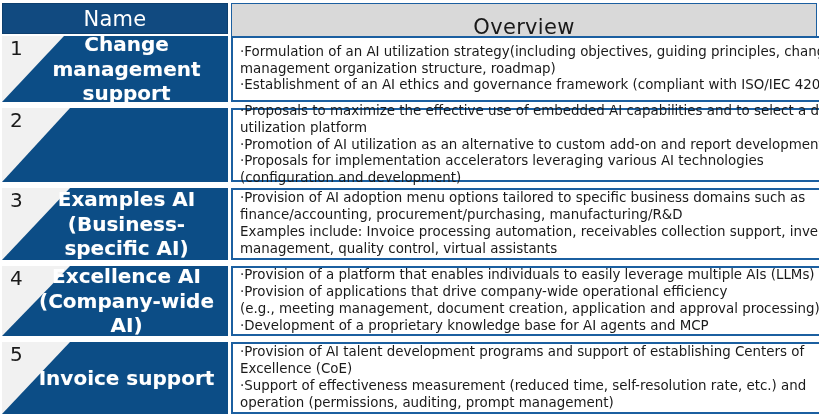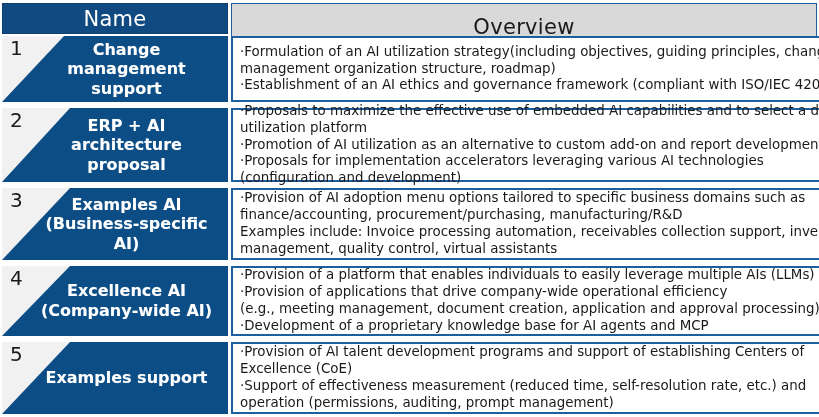--- a/index.html
+++ b/index.html
@@ -80,21 +80,21 @@
     box-sizing: border-box;
     display: flex;
     align-items: center;
     justify-content: center;
     overflow: hidden;
   }
   .name-label {
     position: relative;
     z-index: 2;
     color: #ffffff;
-    font-size: 16px;
+    font-size: 20px;
     font-weight: bold;
     line-height: 1.22;
     text-align: center;
     padding-left: 29px;
     padding-right: 6px;
     white-space: pre-line;
     text-shadow: 0 0 1px rgba(255,255,255,0.25);
   }
   
   .badge-wedge {
@@ -171,22 +171,20 @@
       <div class="ov-text">·Formulation of an AI utilization strategy(including objectives, guiding principles, change
  management organization structure, roadmap)
 ·Establishment of an AI ethics and governance framework (compliant with ISO/IEC 42001)</div>
     </div>
   </div>
 
   <div class="row" id="row-2">
     <div class="name-cell">
       <div class="badge-wedge"></div>
       <div class="badge-num">2</div>
-      <div class="name-label">ERP + AI architecture
-proposal</div>
     </div>
     <div class="ov-cell">
       <div class="ov-text">·Proposals to maximize the effective use of embedded AI capabilities and to select a data
 utilization platform
 ·Promotion of AI utilization as an alternative to custom add-on and report development
 ·Proposals for implementation accelerators leveraging various AI technologies
 (configuration and development)</div>
     </div>
   </div>
 
@@ -217,21 +215,21 @@
 ·Provision of applications that drive company-wide operational efficiency
  (e.g., meeting management, document creation, application and approval processing)
 ·Development of a proprietary knowledge base for AI agents and MCP</div>
     </div>
   </div>
 
   <div class="row" id="row-5">
     <div class="name-cell">
       <div class="badge-wedge"></div>
       <div class="badge-num">5</div>
-      <div class="name-label">Examples support</div>
+      <div class="name-label">Invoice support</div>
     </div>
     <div class="ov-cell">
       <div class="ov-text">·Provision of AI talent development programs and support of establishing Centers of
 Excellence (CoE)
 ·Support of effectiveness measurement (reduced time, self-resolution rate, etc.) and
 operation (permissions, auditing, prompt management)</div>
     </div>
   </div>
 
 </div>

